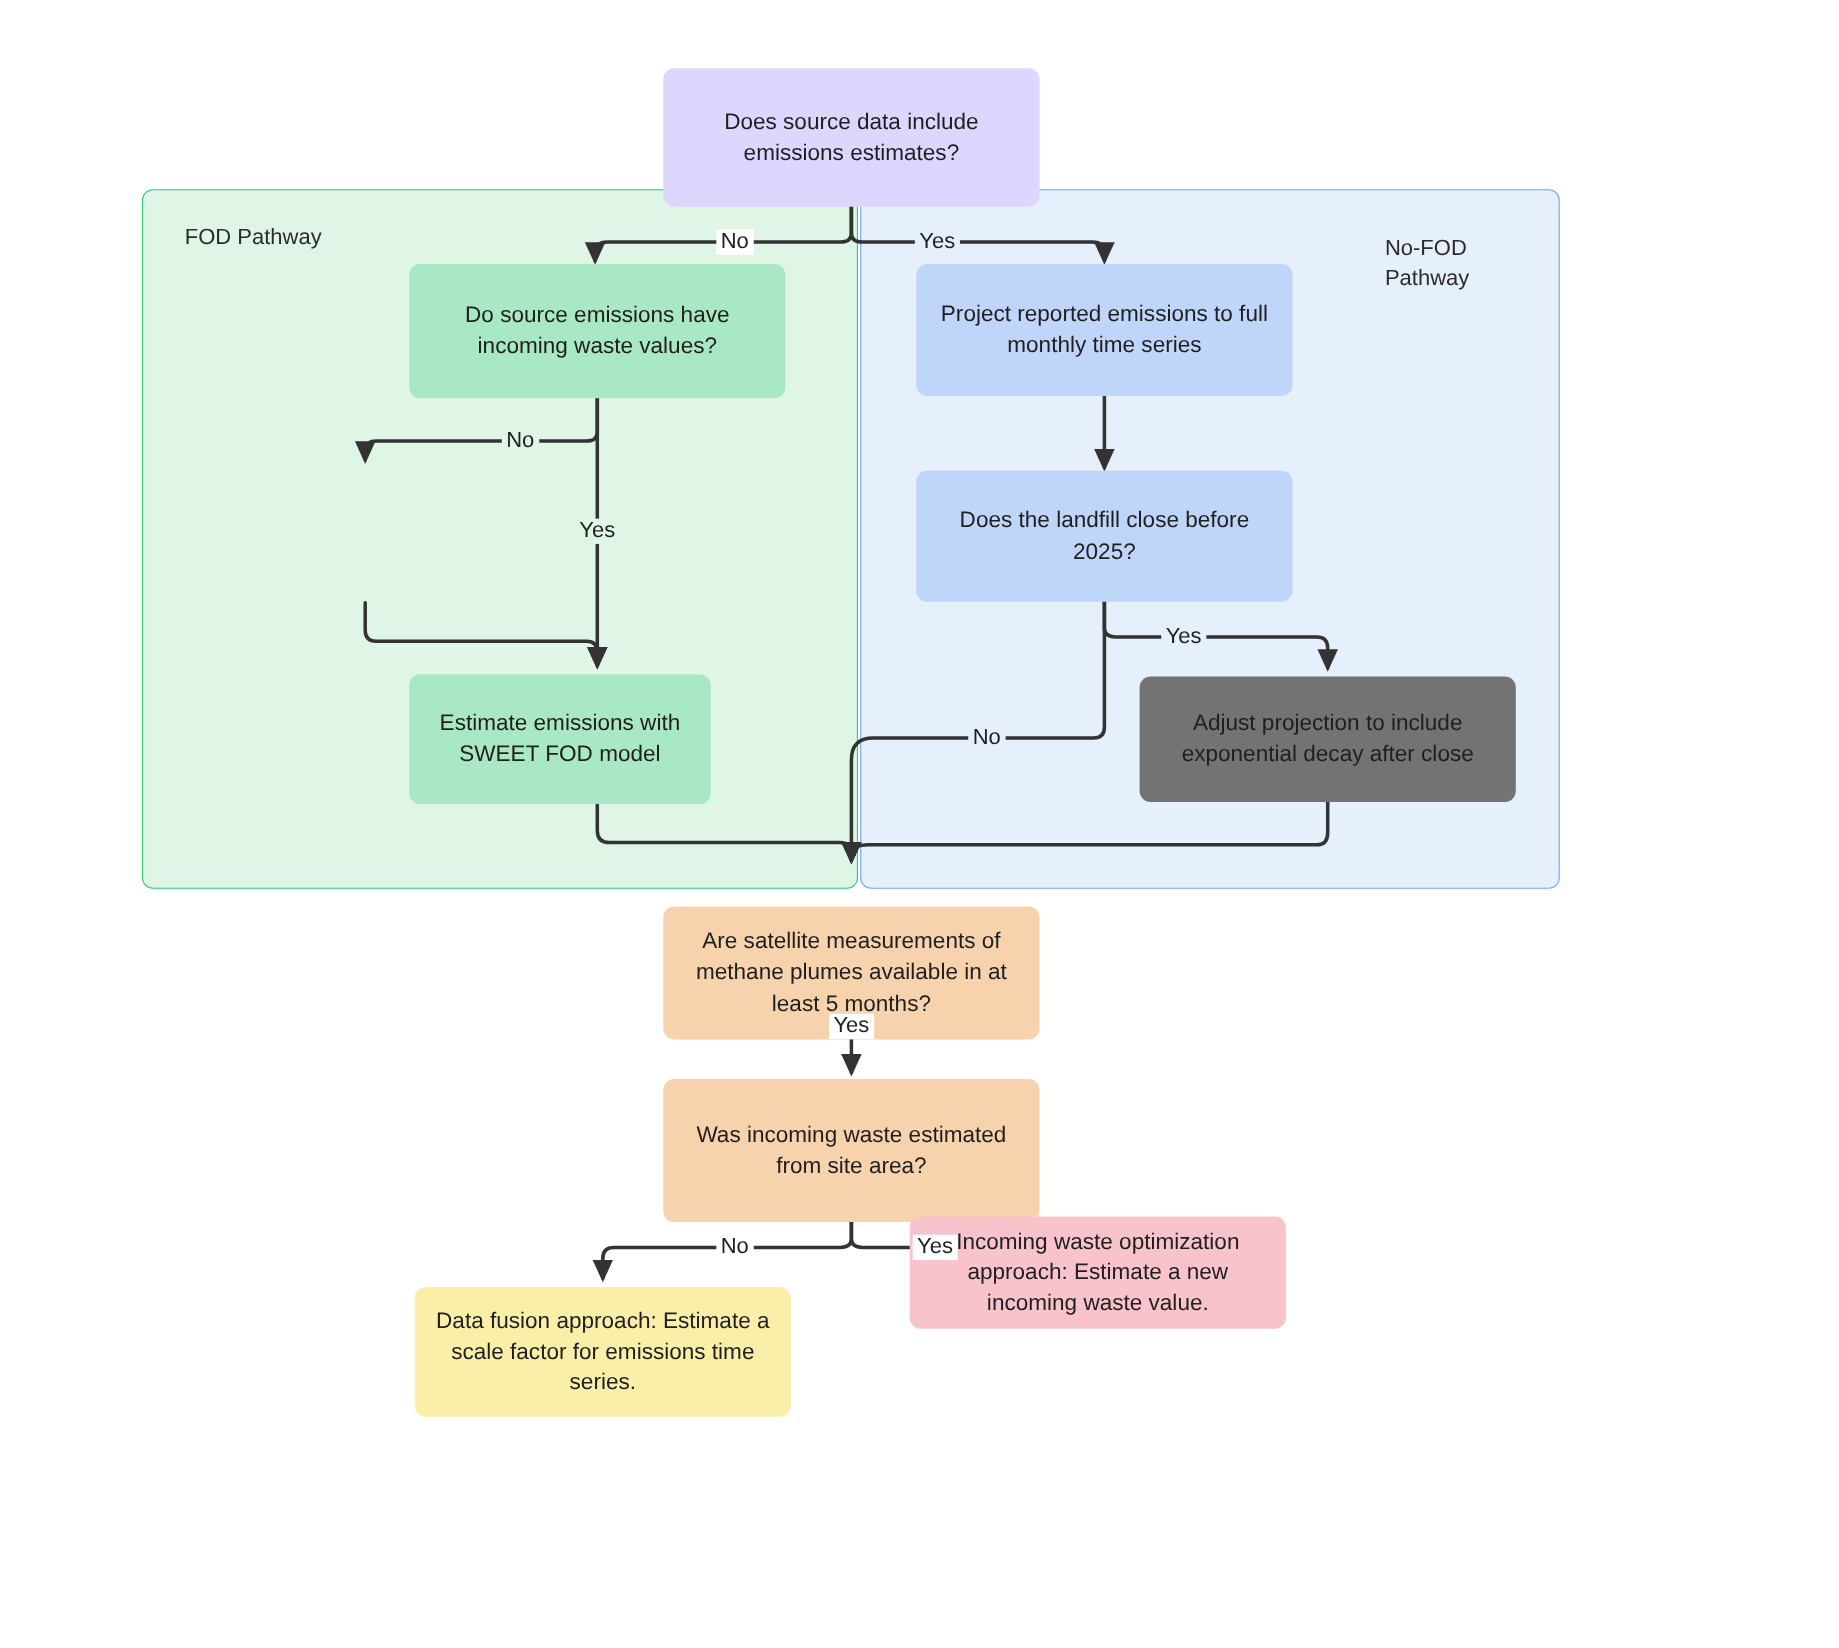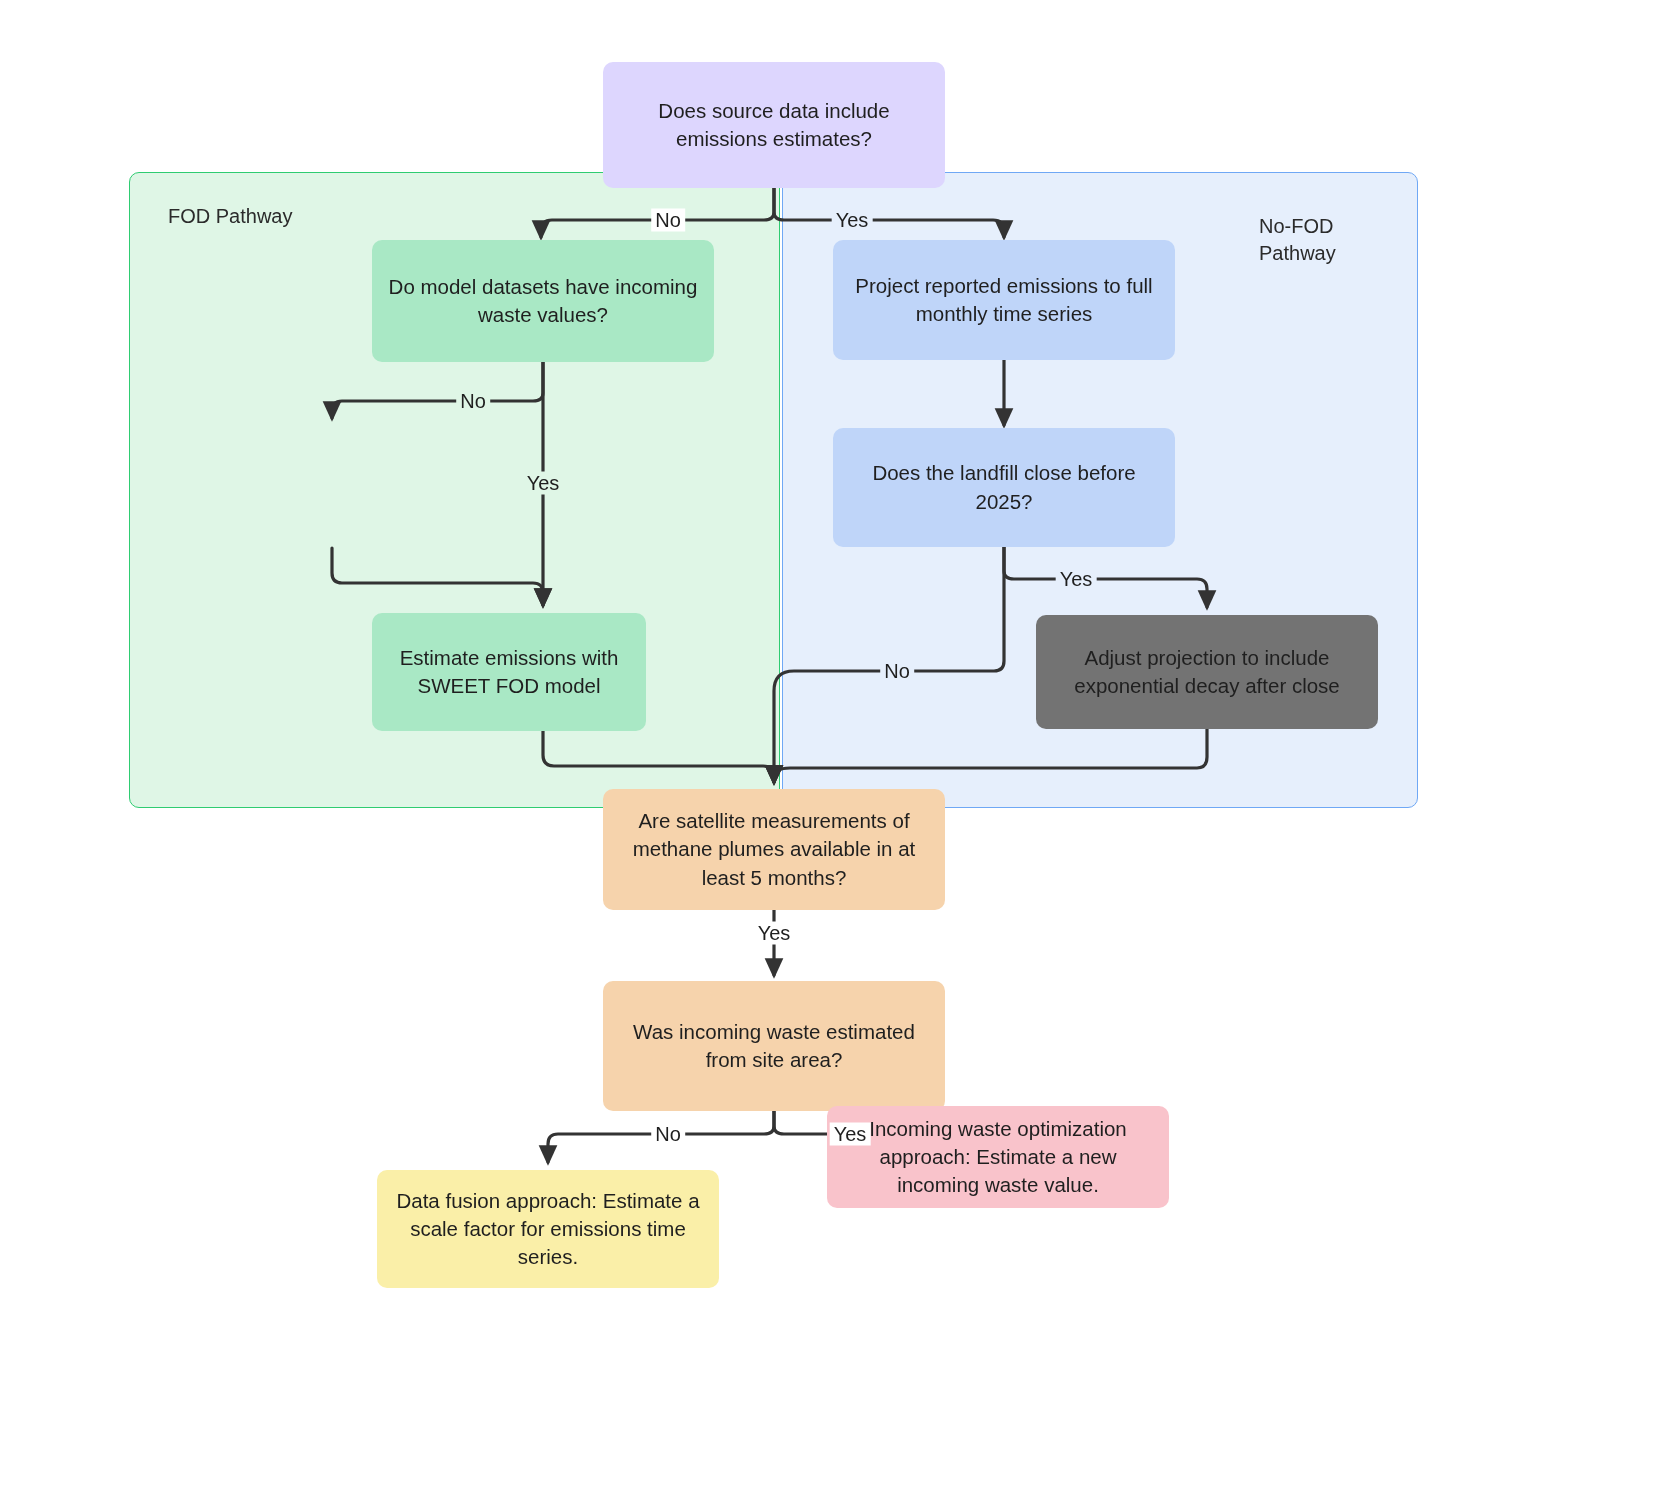--- a/index.html
+++ b/index.html
@@ -114,41 +114,41 @@
 
       <path d="M 774 1096 L 774 1126 Q 774 1134 784 1134 L 988 1134 Q 998 1134 998 1144 L 998 1162"></path>
     </g>
   </svg>
 
   <div class="node" style="left:603px; top:62px; width:342px; height:126px; background:#DDD6FE;">
     <span>Does source data include emissions estimates?</span>
   </div>
 
   <div class="node" style="left:372px; top:240px; width:342px; height:122px; background:#A9E8C5;">
-    <span>Do model datasets have incoming waste values?</span>
+    <span>Do source emissions have incoming waste values?</span>
   </div>
 
 
   <div class="node" style="left:372px; top:613px; width:274px; height:118px; background:#A9E8C5;">
     <span>Estimate emissions with SWEET FOD model</span>
   </div>
 
   <div class="node" style="left:833px; top:240px; width:342px; height:120px; background:#BFD5F9;">
     <span>Project reported emissions to full monthly time series</span>
   </div>
 
   <div class="node" style="left:833px; top:428px; width:342px; height:119px; background:#BFD5F9;">
     <span>Does the landfill close before 2025?</span>
   </div>
 
   <div class="node" style="left:1036px; top:615px; width:342px; height:114px; background:#737373;">
     <span>Adjust projection to include exponential decay after close</span>
   </div>
 
-  <div class="node" style="left:603px; top:789px; width:342px; height:121px; background:#F6D3AC;">
+  <div class="node" style="left:603px; top:824px; width:342px; height:121px; background:#F6D3AC;">
     <span>Are satellite measurements of methane plumes available in at least 5 months?</span>
   </div>
 
   <div class="node" style="left:603px; top:981px; width:342px; height:130px; background:#F6D3AC;">
     <span>Was incoming waste estimated from site area?</span>
   </div>
 
   <div class="node" style="left:377px; top:1170px; width:342px; height:118px; background:#FAEFA8;">
     <span>Data fusion approach: Estimate a scale factor for emissions time series.</span>
   </div>

